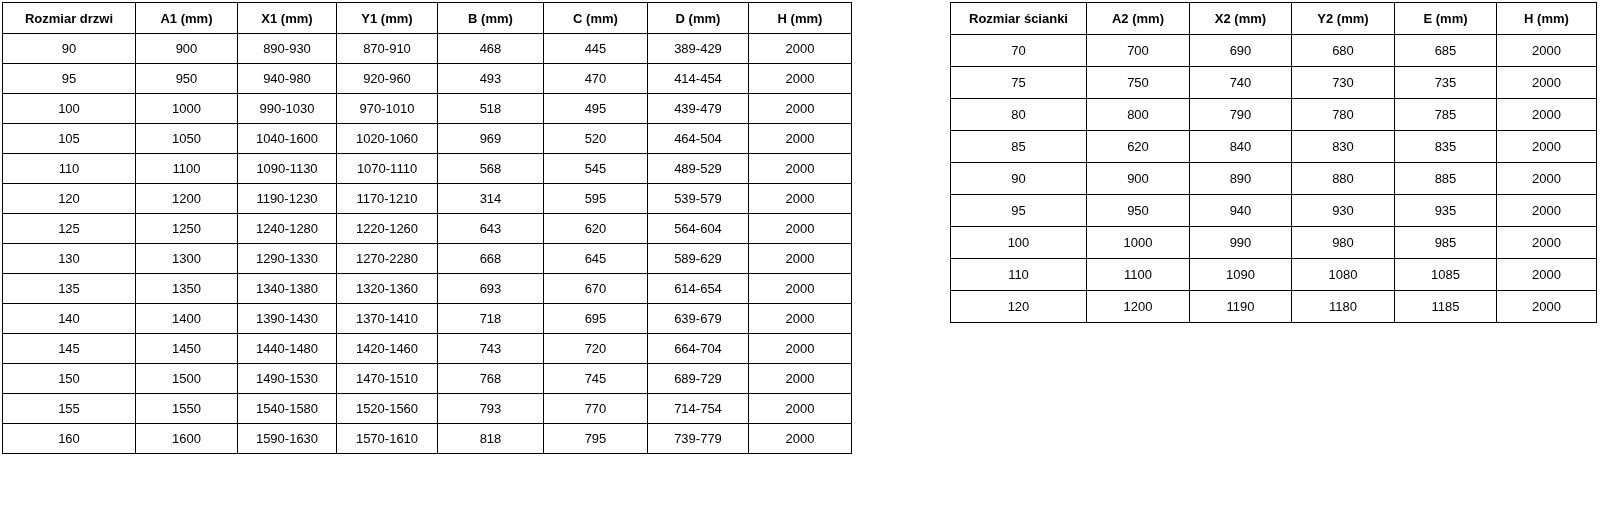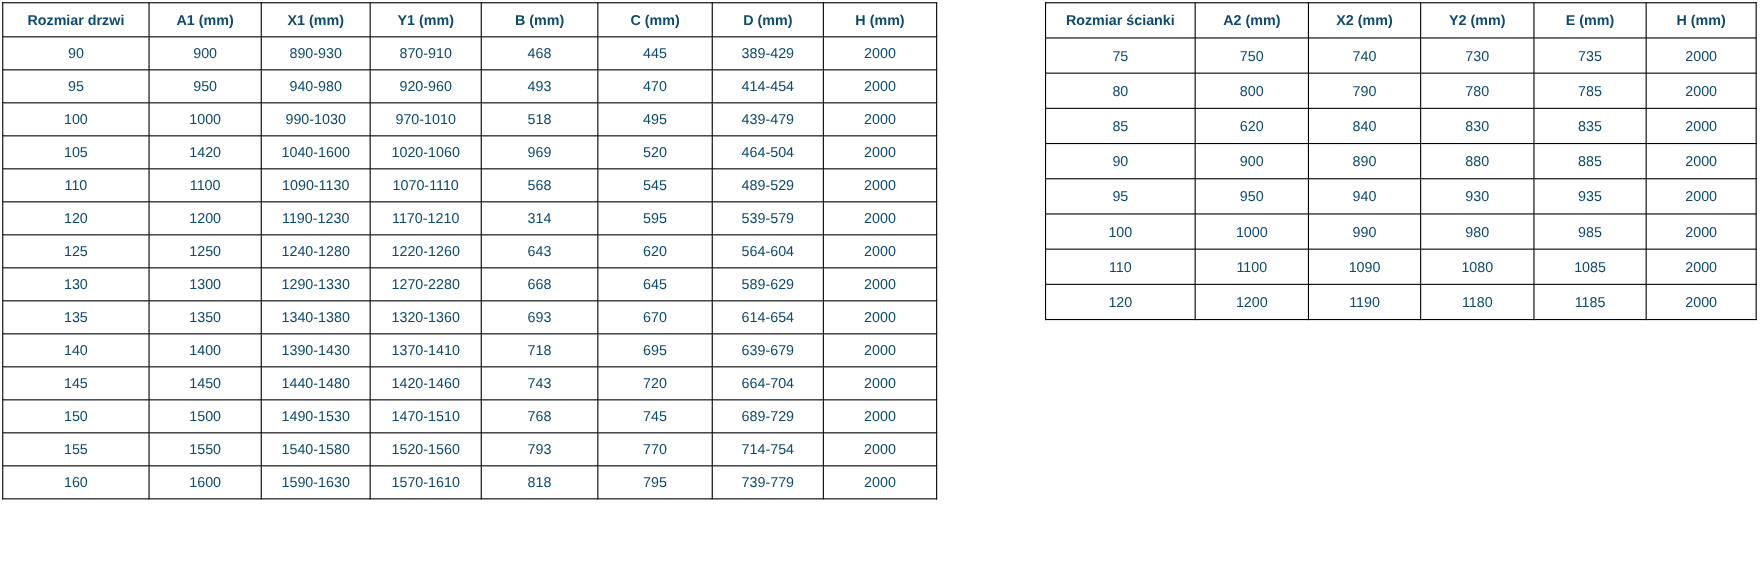--- a/index.html
+++ b/index.html
@@ -13,21 +13,21 @@
   .canvas {
     position: relative;
     width: 1600px;
     height: 514px;
     background: #ffffff;
   }
   table.spec-table {
     position: absolute;
     border-collapse: collapse;
     table-layout: fixed;
-    color: #0c4a6e;
+    color: #000000;
     background: #ffffff;
   }
   table.spec-table th,
   table.spec-table td {
     border: 1px solid #000000;
     text-align: center;
     vertical-align: middle;
     padding: 0 2px;
     overflow: hidden;
     white-space: nowrap;
@@ -110,21 +110,21 @@
           <td>1000</td>
           <td>990-1030</td>
           <td>970-1010</td>
           <td>518</td>
           <td>495</td>
           <td>439-479</td>
           <td>2000</td>
         </tr>
         <tr>
           <td>105</td>
-          <td>1420</td>
+          <td>1050</td>
           <td>1040-1600</td>
           <td>1020-1060</td>
           <td>969</td>
           <td>520</td>
           <td>464-504</td>
           <td>2000</td>
         </tr>
         <tr>
           <td>110</td>
           <td>1100</td>
@@ -242,20 +242,28 @@
           <th>Rozmiar ścianki</th>
           <th>A2 (mm)</th>
           <th>X2 (mm)</th>
           <th>Y2 (mm)</th>
           <th>E (mm)</th>
           <th>H (mm)</th>
         </tr>
     </thead>
     <tbody>
         <tr>
+          <td>70</td>
+          <td>700</td>
+          <td>690</td>
+          <td>680</td>
+          <td>685</td>
+          <td>2000</td>
+        </tr>
+        <tr>
           <td>75</td>
           <td>750</td>
           <td>740</td>
           <td>730</td>
           <td>735</td>
           <td>2000</td>
         </tr>
         <tr>
           <td>80</td>
           <td>800</td>

